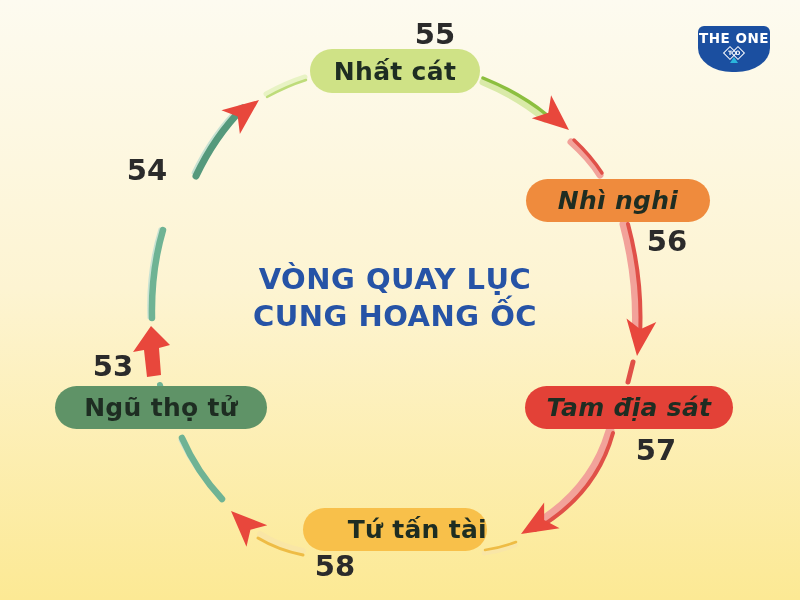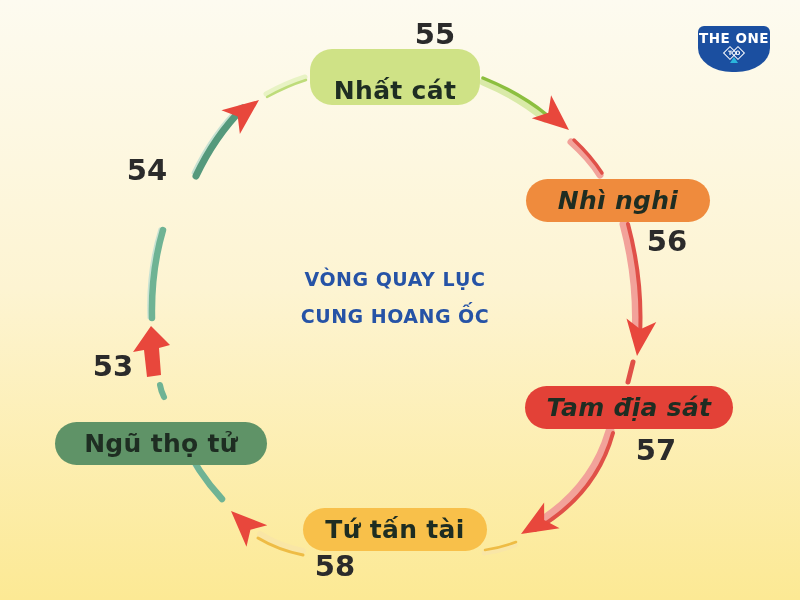--- a/index.html
+++ b/index.html
@@ -10,39 +10,39 @@
     background:linear-gradient(180deg,#fdfbf0 0%,#fdf4d2 48%,#fce994 100%);
     font-family:"DejaVu Sans","Liberation Sans",sans-serif;
   }
   #arcs{position:absolute;left:0;top:0;}
   .pill{
     position:absolute;height:43px;border-radius:22px;
     display:flex;align-items:center;justify-content:center;
     font-weight:bold;font-size:25px;color:#1e2d22;
     letter-spacing:.3px;white-space:nowrap;
   }
-  .p1{left:310px;top:49px;width:170px;height:56px;align-items:flex-end;}
+  .p1{left:310px;top:49px;width:170px;height:44px;}
   .p2{left:526px;top:179px;width:184px;font-style:italic;}
   .p3{left:525px;top:386px;width:208px;font-style:italic;}
-  .p4{left:303px;top:508px;width:184px;}
-  .p5{left:55px;top:386px;width:212px;margin-top:36px;}
+  .p4{left:303px;top:508px;width:184px;justify-content:flex-end;}
+  .p5{left:55px;top:386px;width:212px;}
   .p6{left:77px;top:180px;width:201px;}
   .num{
     position:absolute;width:64px;text-align:center;
     font-size:29px;font-weight:bold;color:#2b2b2b;
   }
   .n1{left:403px;top:17px;}
   .n2{left:635px;top:224px;}
   .n3{left:624px;top:433px;}
   .n4{left:303px;top:549px;}
   .n5{left:81px;top:349px;}
   .n6{left:115px;top:153px;}
   .title{
     position:absolute;left:230px;top:261px;width:330px;
-    text-align:center;font-size:19px;font-weight:bold;
+    text-align:center;font-size:29px;font-weight:bold;
     line-height:37px;letter-spacing:.5px;
   }
   .logo{
     position:absolute;left:698px;top:26px;width:72px;height:46px;
     border-radius:6px 6px 34px 34px / 6px 6px 24px 24px;
     display:flex;flex-direction:column;align-items:center;
     box-sizing:border-box;padding-top:5px;
   }
   .logo-text{color:#fff;font-size:13.5px;font-weight:bold;letter-spacing:.5px;line-height:15px;}
   .logo-diamonds{position:relative;display:flex;margin-top:2px;}

